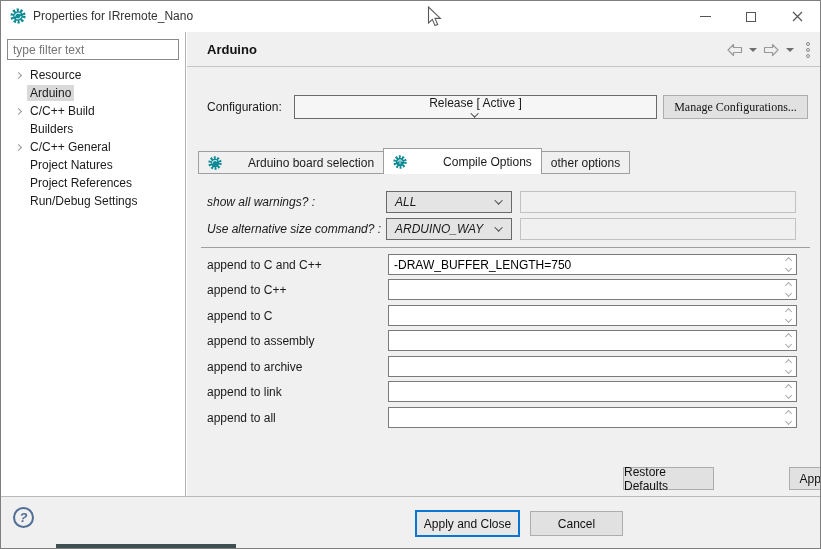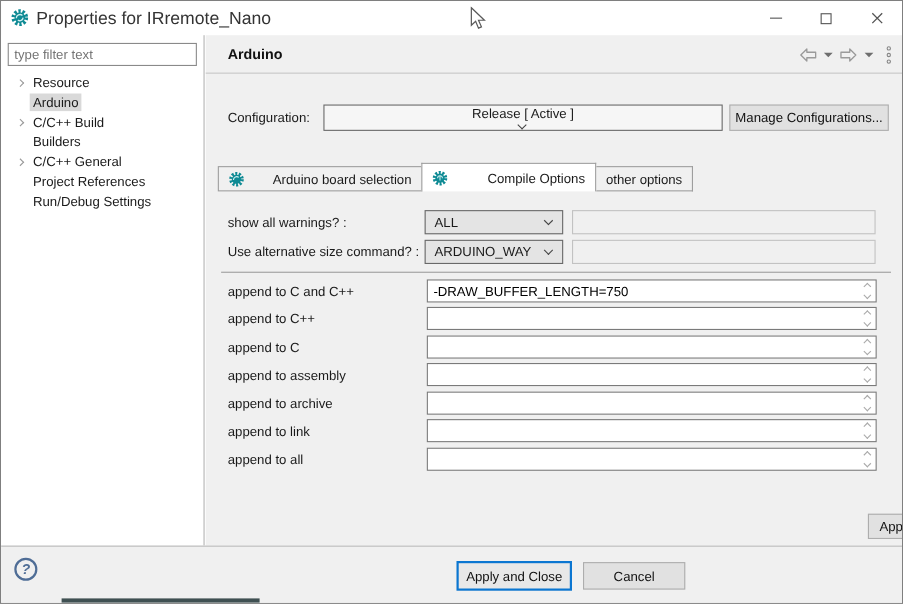--- a/index.html
+++ b/index.html
@@ -4,21 +4,21 @@
 <style>
   * { margin:0; padding:0; box-sizing:border-box; }
   html,body { background:#ddd; }
   body { font-family:"Liberation Sans","DejaVu Sans",sans-serif; }
   .stage { position:relative; width:821px; height:549px; background:#fff;
            border:1px solid #7f7f7f; overflow:hidden; font-size:12px; color:#1a1a1a; }
 
   
   .titlebar { position:absolute; left:0; top:0; right:0; height:31px; background:#fff; }
   .app-icon { position:absolute; left:9px; top:7px; }
-  .win-title { position:absolute; left:32px; top:8px; font-size:16px; color:#333; }
+  .win-title { position:absolute; left:32px; top:8px; font-size:12px; color:#333; }
   .win-controls { position:absolute; right:0; top:0; height:31px; display:flex; }
   .wc { width:46px; height:31px; display:flex; align-items:center; justify-content:center; }
   .min-glyph { width:11px; height:0; border-top:1px solid #555; display:block; }
   .max-glyph { width:10px; height:10px; border:1px solid #555; display:block; }
 
   
   .cursor { position:absolute; left:426px; top:5px; z-index:50; }
 
   
   .body { position:absolute; left:0; top:31px; right:0; bottom:52px; background:#fff; }
@@ -50,32 +50,32 @@
   
   .config-row { position:absolute; left:0; top:63px; right:0; height:24px; }
   .config-label { position:absolute; left:20px; top:5px; }
   .combo { border:1px solid #696969; display:flex; align-items:center; padding:0 8px;
            justify-content:space-between; cursor:default; }
   .combo .chev { width:6px; height:6px; border-left:1px solid #444; border-bottom:1px solid #444;
                  transform:rotate(-45deg) translateY(-2px); display:block; flex:none; }
   .config-combo { position:absolute; left:107px; top:0; width:363px; height:24px; background:#f6f6f6;flex-direction:column; }
   .btn { background:#e1e1e1; border:1px solid #adadad; display:flex; align-items:center;
          justify-content:center; font-size:12px; color:#111; cursor:default; }
-  .manage-btn { position:absolute; left:476px; top:0; width:145px; height:24px; }
+  .manage-btn { position:absolute; left:476px; top:0; width:145px; height:24px;font-family:Liberation Serif, serif; }
 
   
   .tabs { position:absolute; left:11px; top:116px; height:26px; display:flex; align-items:flex-end; }
   .tab { height:23px; background:#f0f0f0; border:1px solid #9e9e9e; border-left:none;
          display:flex; align-items:center; gap:6px; padding:0 9px; white-space:nowrap; }
   .tab:first-child { border-left:1px solid #9e9e9e;gap:26px; }
   .tab.active { height:26px; background:#fff; border-left:1px solid #9e9e9e; border-bottom:none;
                 position:relative; z-index:2; margin-left:-1px;gap:36px; }
 
   
-  .opt-row { position:absolute; left:0; right:0; height:34px; }
+  .opt-row { position:absolute; left:0; right:0; height:34px;font-style:italic; }
   .opt-label { position:absolute; left:20px; top:4px; }
   .small-combo { position:absolute; left:199px; top:0; width:126px; height:22px; background:#e4e4e4; }
   .dis-field { position:absolute; left:333px; top:0; width:276px; height:22px;
                background:#f0f0f0; border:1px solid #c2c2c2; }
   .sep { position:absolute; left:14px; right:10px; top:215px; border-top:1px solid #9f9f9f; }
 
   .append-row { position:absolute; left:0; right:0; height:21px; }
   .afield { position:absolute; left:201px; top:0; width:409px; height:21px;
             border:1px solid #7a7a7a; background:#fff; }
   .afield input { position:absolute; left:0; top:0; width:calc(100% - 14px); height:100%;
@@ -160,20 +160,24 @@
           </li>
         <li>
           <span class="twist"></span>
           <span class="tlabel">Builders</span>
           </li>
         <li>
           <span class="twist">
               <i class="tchev"></i>
             </span>
           <span class="tlabel">C/C++ General</span>
+          </li>
+        <li>
+          <span class="twist"></span>
+          <span class="tlabel">Project Natures</span>
           </li>
         <li>
           <span class="twist"></span>
           <span class="tlabel">Project References</span>
           </li>
         <li>
           <span class="twist"></span>
           <span class="tlabel">Run/Debug Settings</span>
           </li>
       </ul>
@@ -318,20 +322,21 @@
         <div class="afield">
           <input value="" style="">
           <span class="spinner">
               <i class="up"></i>
               <i class="dn"></i>
             </span>
         </div>
       </div>
 
       <div class="actions">
+        <div class="btn restore-btn">Restore Defaults</div>
         <div class="btn apply-btn">Apply</div>
       </div>
 
     </div>
   </div>
 
   <div class="footer">
     <div class="help">?</div>
     <div class="btn apply-close-btn">Apply and Close</div>
     <div class="btn cancel-btn">Cancel</div>

